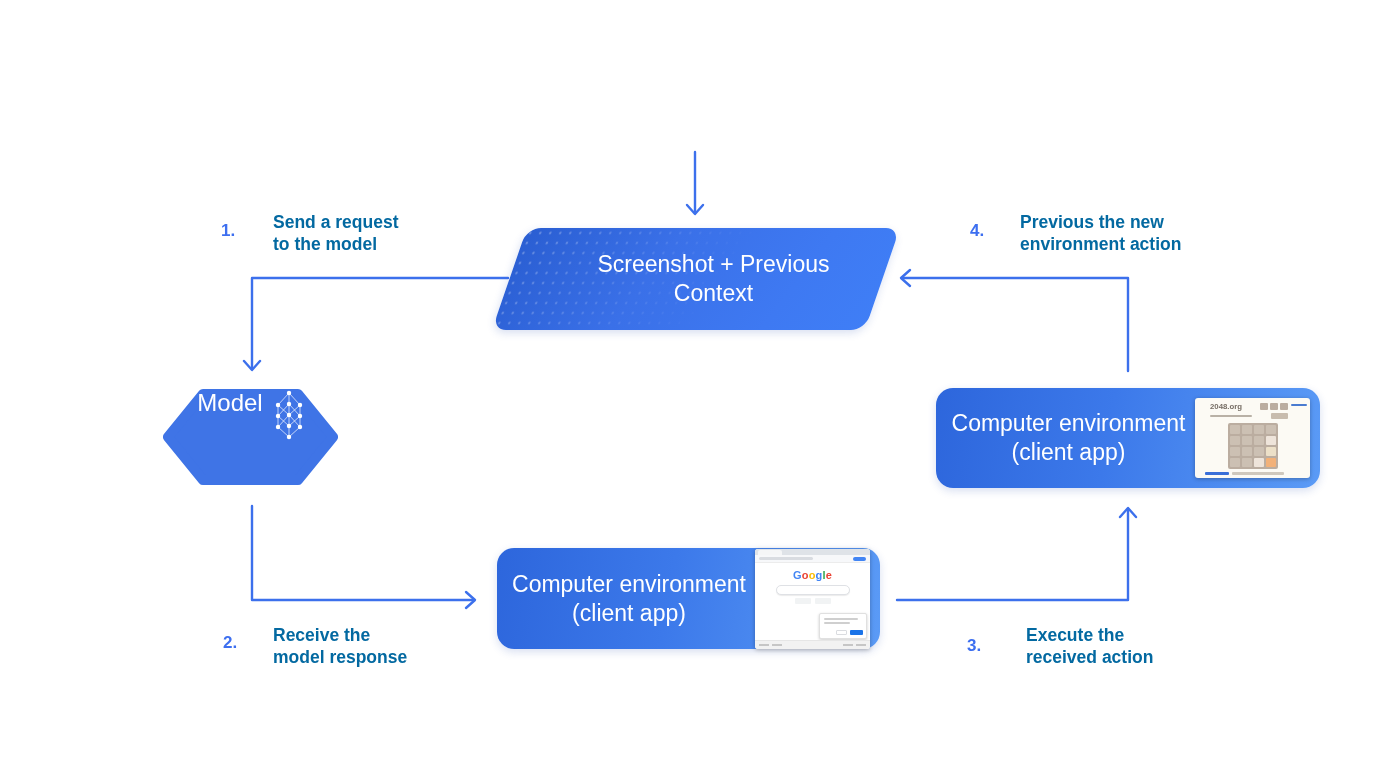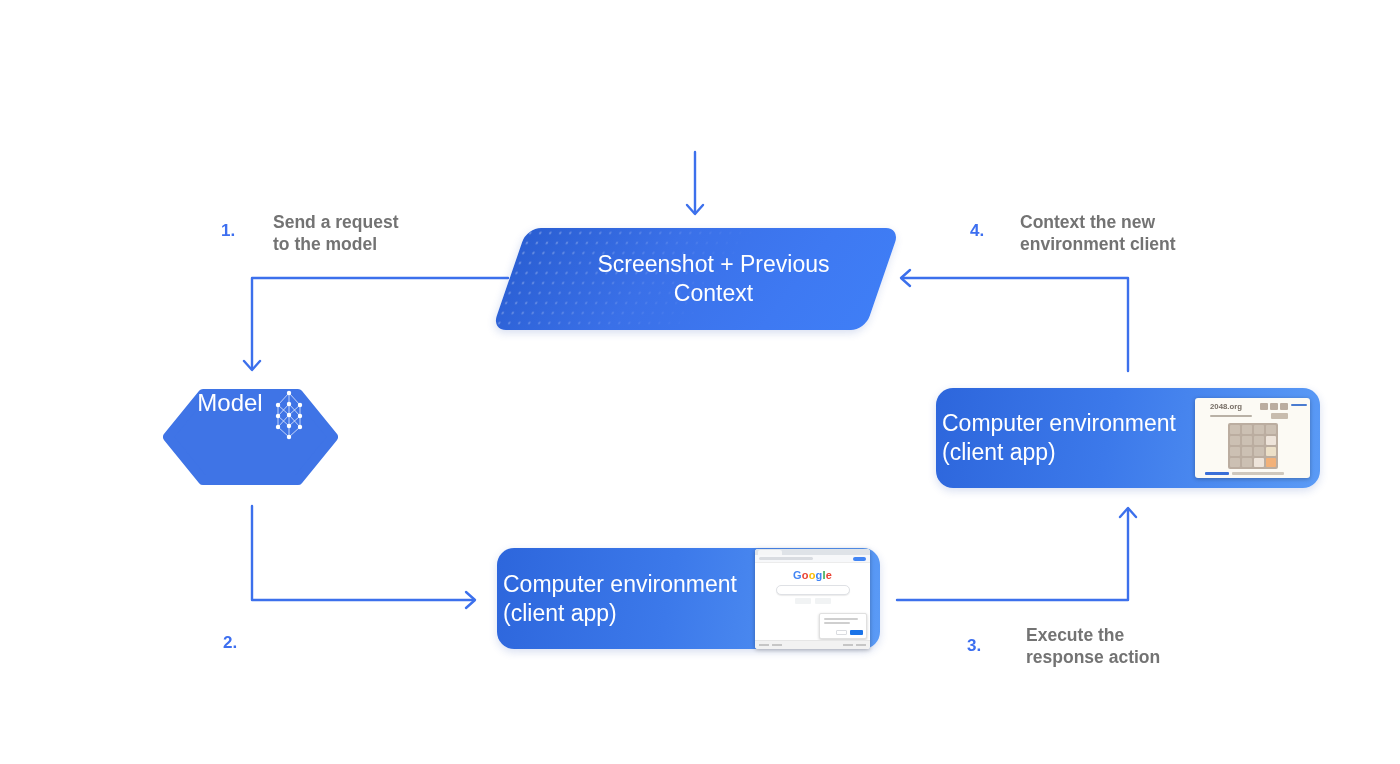--- a/index.html
+++ b/index.html
@@ -32,21 +32,21 @@
   .hex svg.shape{position:absolute;left:0;top:0;}
   .hex-content{position:absolute;inset:0;display:flex;align-items:flex-start;justify-content:center;
         color:#ffffff;font-size:24px;gap:11px;}
 
   
   .env-box{position:absolute;border-radius:17px;display:flex;align-items:center;
         background:linear-gradient(100deg,#2d66dc 0%,#3c79ea 45%,#5b9bf6 100%);
         box-shadow:0 3px 8px rgba(40,80,180,.18);}
   .env1{left:497px;top:548px;width:383px;height:101px;}
   .env2{left:936px;top:388px;width:384px;height:100px;}
-  .env-text{flex:1;color:#ffffff;font-size:23px;line-height:29px;padding-left:6px;}
+  .env-text{flex:1;text-align:center;color:#ffffff;font-size:23px;line-height:29px;padding-left:6px;}
 
   
   .thumb{position:relative;width:115px;height:100px;background:#ffffff;border-radius:3px;
         box-shadow:0 1px 4px rgba(0,0,0,.28);margin-right:10px;flex:none;overflow:hidden;}
   .t2048{height:80px;background:#fcfaf4;}
 
   
   .gt-bar1{position:absolute;left:0;top:0;width:100%;height:6px;background:#dfe3e8;}
   .gt-tab{position:absolute;left:3px;top:1px;width:24px;height:5px;background:#f5f6f7;border-radius:2px 2px 0 0;}
   .gt-bar2{position:absolute;left:0;top:6px;width:100%;height:7px;background:#f7f8fa;border-bottom:1px solid #ececec;}
@@ -81,21 +81,21 @@
   .t2-grid i{background:#ccc0b3;border-radius:1px;}
   .t2-grid i.ta{background:#eee4da;}
   .t2-grid i.tb{background:#ece0c8;}
   .t2-grid i.to{background:#f2b179;}
   .t2-links{position:absolute;left:10px;bottom:3px;display:flex;gap:3px;align-items:center;}
   .t2-links .bl{width:24px;height:3px;background:#3a6fd8;border-radius:1px;}
   .t2-links .gr{width:52px;height:3px;background:#cfc8bd;border-radius:1px;}
 
   
   .step-num{position:absolute;color:#3d6ff0;font-size:17px;font-weight:bold;}
-  .step-text{position:absolute;color:#737373;font-size:17.5px;font-weight:bold;line-height:22px;}
+  .step-text{position:absolute;color:#0369a1;font-size:17.5px;font-weight:bold;line-height:22px;}
 
   
   .net-icon{display:block;}
   .net-icon line{stroke:rgba(255,255,255,.85);stroke-width:.8;}
   .net-icon circle{fill:#ffffff;}
 </style>
 </head>
 <body>
 
 <div class="canvas">
@@ -236,26 +236,30 @@
     </div>
   </div>
 
   <span class="step-num" style="left:221px;top:221px;">1.</span>
   <div class="step-text" style="left:273px;top:211px;">
     <span style="display:block">Send a request</span>
     <span style="display:block">to the model</span>
   </div>
 
   <span class="step-num" style="left:223px;top:633px;">2.</span>
+  <div class="step-text" style="left:273px;top:624px;">
+    <span style="display:block">Receive the</span>
+    <span style="display:block">model response</span>
+  </div>
 
   <span class="step-num" style="left:967px;top:636px;">3.</span>
   <div class="step-text" style="left:1018px;top:624px;margin-left:8px;">
     <span style="display:block">Execute the</span>
-    <span style="display:block">response action</span>
+    <span style="display:block">received action</span>
   </div>
 
   <span class="step-num" style="left:970px;top:221px;">4.</span>
   <div class="step-text" style="left:1020px;top:211px;">
-    <span style="display:block">Context the new</span>
-    <span style="display:block">environment client</span>
+    <span style="display:block">Previous the new</span>
+    <span style="display:block">environment action</span>
   </div>
 
 </div>
 
 </body></html>

